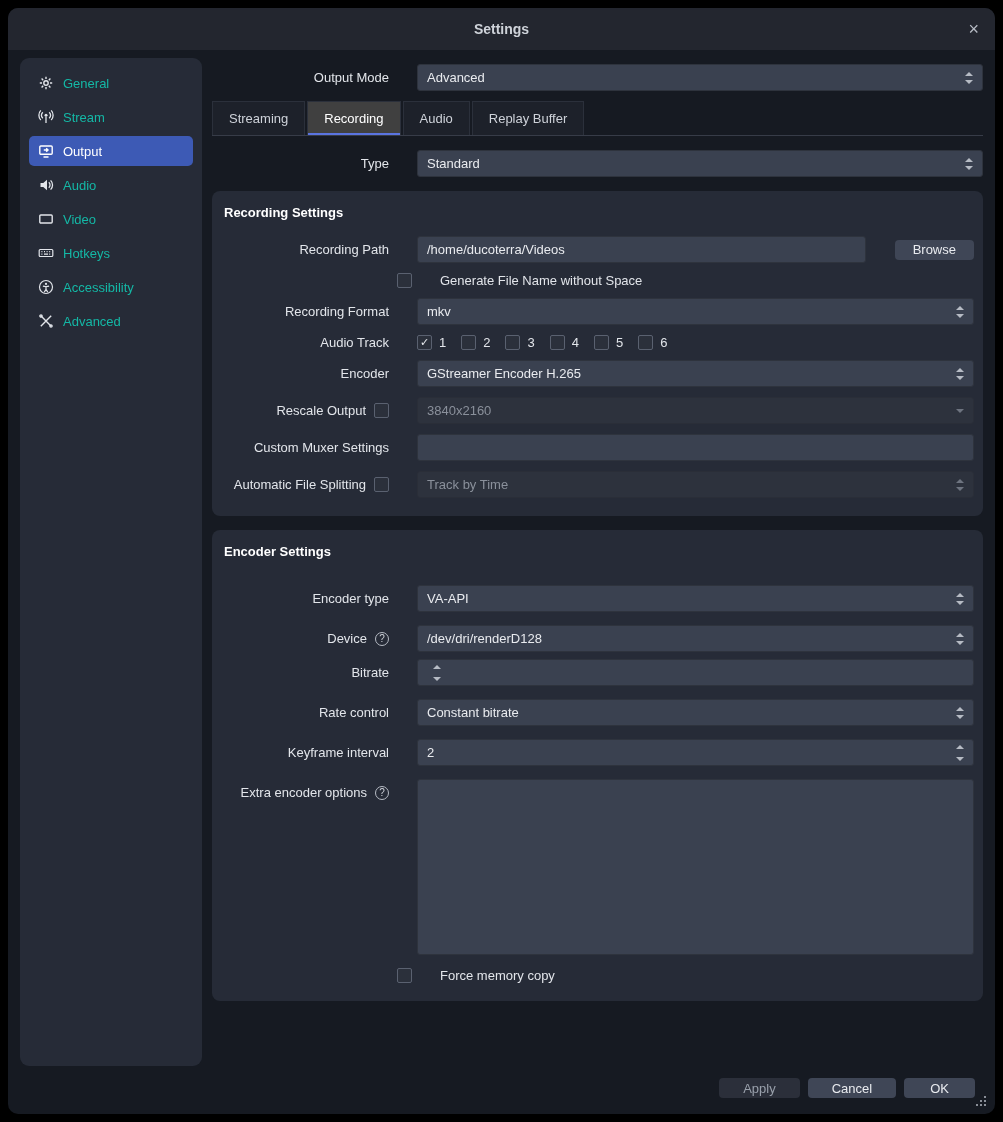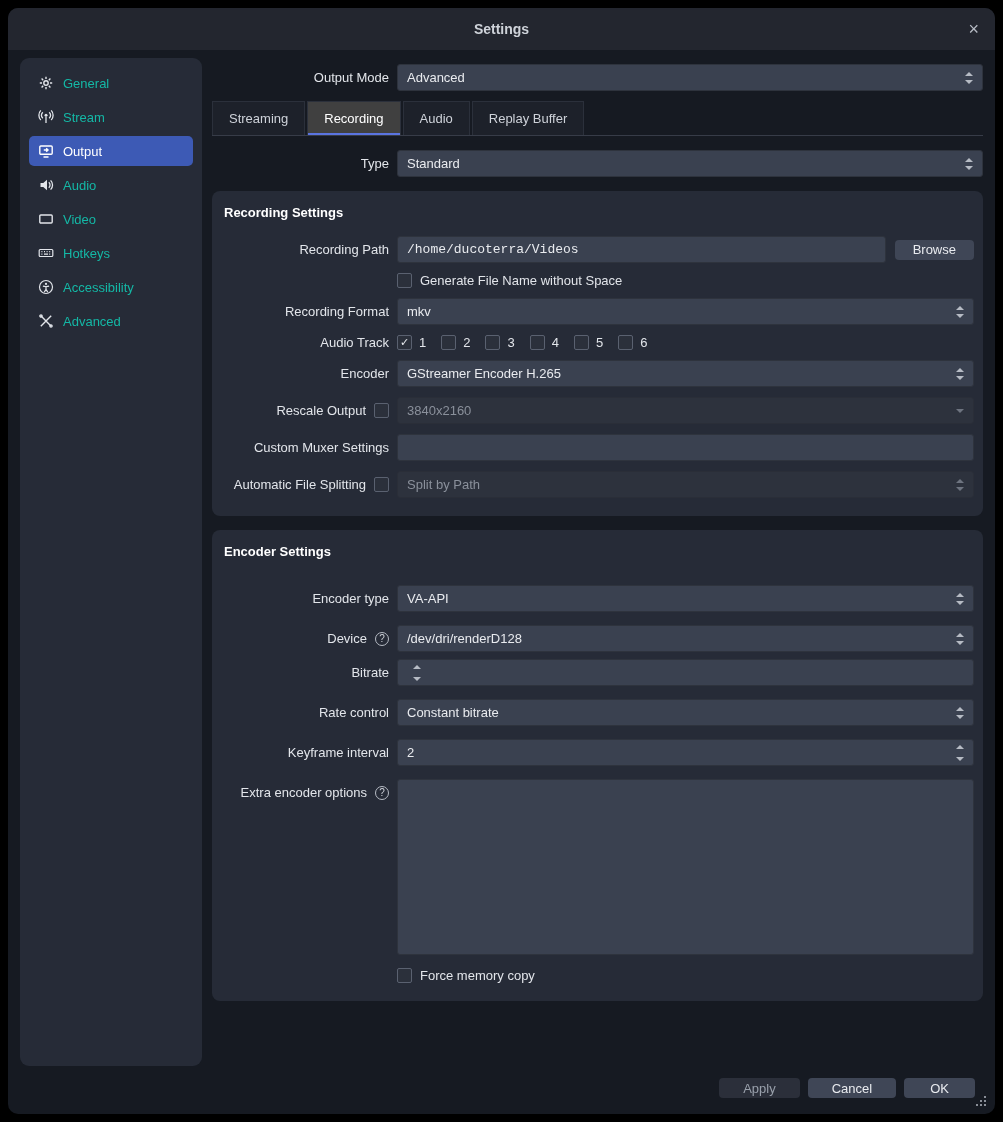--- a/index.html
+++ b/index.html
@@ -8,38 +8,38 @@
   .titlebar{height:42px;background:#23262f;display:flex;align-items:center;justify-content:center;position:relative;}
   .title{font-size:14px;font-weight:bold;color:#cfd3da;}
   .close{position:absolute;right:16px;top:50%;transform:translateY(-50%);color:#b6bbc4;font-size:18px;line-height:1;cursor:default;}
   .content{position:absolute;top:42px;bottom:0;left:0;right:0;display:flex;}
   .sidebar{width:182px;min-width:182px;margin:8px 0 48px 12px;background:#262b37;border-radius:9px;padding:10px 9px;box-sizing:border-box;}
   .side-item{height:30px;display:flex;align-items:center;gap:9px;padding:0 8px;border-radius:5px;color:#14b8a6;font-size:13px;margin-bottom:4px;}
   .side-item.selected{background:#3d5ab5;color:#fff;}
   .icon16{width:17px;height:17px;display:flex;align-items:center;justify-content:center;flex:none;}
   .icon16 svg{display:block;}
   .main{flex:1;margin:10px 12px 0 10px;position:relative;}
-  .row{display:flex;align-items:center;margin-top:10px;}
+  .row{display:flex;align-items:center;margin-top:10px;gap:20px;}
   .lbl{width:177px;min-width:177px;margin-right:8px;color:#e2e5ea;font-size:13px;display:flex;justify-content:flex-end;align-items:center;gap:8px;text-align:right;}
   .combo{flex:1;height:27px;background:#3a4150;border:1px solid #2e333d;border-radius:3px;display:flex;align-items:center;padding:0 9px;color:#e9ebef;font-size:13px;box-sizing:border-box;}
   .combo .val{flex:1;overflow:hidden;white-space:nowrap;}
   .spin{display:flex;flex-direction:column;gap:4px;align-items:center;margin-left:6px;}
   .spin.wide{gap:8px;}
   .tu{width:0;height:0;border-left:4px solid transparent;border-right:4px solid transparent;border-bottom:4px solid #b6bbc4;}
   .td{width:0;height:0;border-left:4px solid transparent;border-right:4px solid transparent;border-top:4px solid #b6bbc4;}
   .combo.disabled{background:#2d323d;color:#8a909b;border-color:#2a2e38;}
   .combo.disabled .tu{border-bottom-color:#6e7480;}
   .combo.disabled .td{border-top-color:#6e7480;}
   .tabbar{display:flex;margin-top:10px;border-bottom:1px solid #373c48;}
   .tab{height:34px;display:flex;align-items:center;padding:0 16px;background:#1d212a;border:1px solid #2b303b;border-bottom:none;color:#ced2d9;font-size:13px;margin-right:2px;box-sizing:border-box;}
   .tab.active{background:#404040;color:#fff;box-shadow:inset 0 -2px 0 #5a74e0;}
   .panel{margin-top:14px;background:#262b37;border-radius:8px;padding:10px 9px 18px 0;}
   .panel-title{padding:4px 0 4px 12px;color:#ffffff;font-weight:bold;font-size:13px;}
   .panel .first{margin-top:12px;}
-  .input{flex:1;height:27px;background:#3a4150;border:1px solid #2e333d;border-radius:3px;color:#e9ebef;font-size:13px;padding:0 9px;box-sizing:border-box;outline:none;font-family:Liberation Mono, monospace;}
+  .input{flex:1;height:27px;background:#3a4150;border:1px solid #2e333d;border-radius:3px;color:#e9ebef;font-size:13px;padding:0 9px;box-sizing:border-box;outline:none;font-family:Liberation Sans, sans-serif;}
   .btn{height:20px;padding:0 18px;background:#3f4656;border:none;border-radius:4px;color:#e9ebef;font-size:13px;font-family:inherit;}
   .browse{margin-left:9px;flex:none;}
   .checkbox{width:15px;height:15px;min-width:15px;background:#2b303b;border:1px solid #5a6170;border-radius:2px;display:flex;align-items:center;justify-content:center;color:#e9ebef;font-size:11px;box-sizing:border-box;}
   .indent{padding-left:185px;}
   .cb-label{margin-left:8px;color:#e2e5ea;font-size:13px;}
   .tracks{display:flex;align-items:center;flex:1;}
   .track{display:flex;align-items:center;margin-right:15px;}
   .track .cb-label{margin-left:7px;}
   .textarea{flex:1;height:170px;background:#3a4150;border:1px solid #2e333d;border-radius:3px;resize:none;outline:none;}
   .row.top{align-items:flex-start;}
@@ -279,21 +279,21 @@
             </div>
           <input class="input" type="text" style="">
         </div>
 
         <div class="row">
           <div class="lbl">
             <span>Automatic File Splitting</span>
             <span class="checkbox"></span>
           </div>
           <div class="combo disabled">
-            <span class="val">Split by Path</span>
+            <span class="val">Track by Time</span>
             <span class="spin">
                 <span class="tu"></span>
                 <span class="td"></span>
               </span>
           </div>
         </div>
       </div>
 
       <div class="panel">
         <div class="panel-title">Encoder Settings</div>

